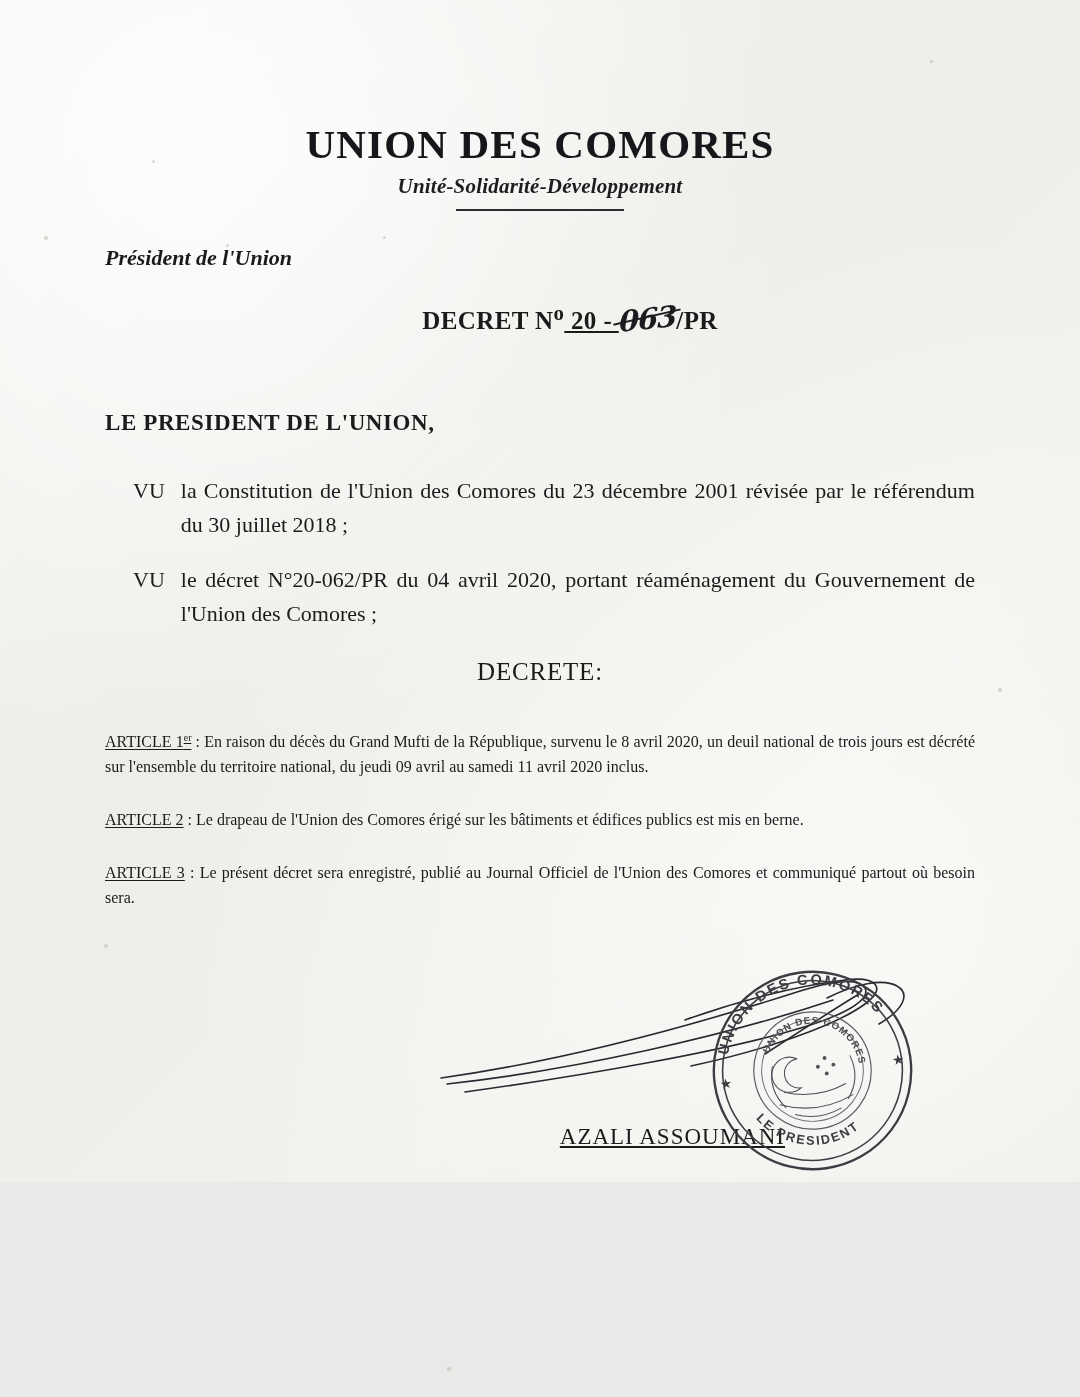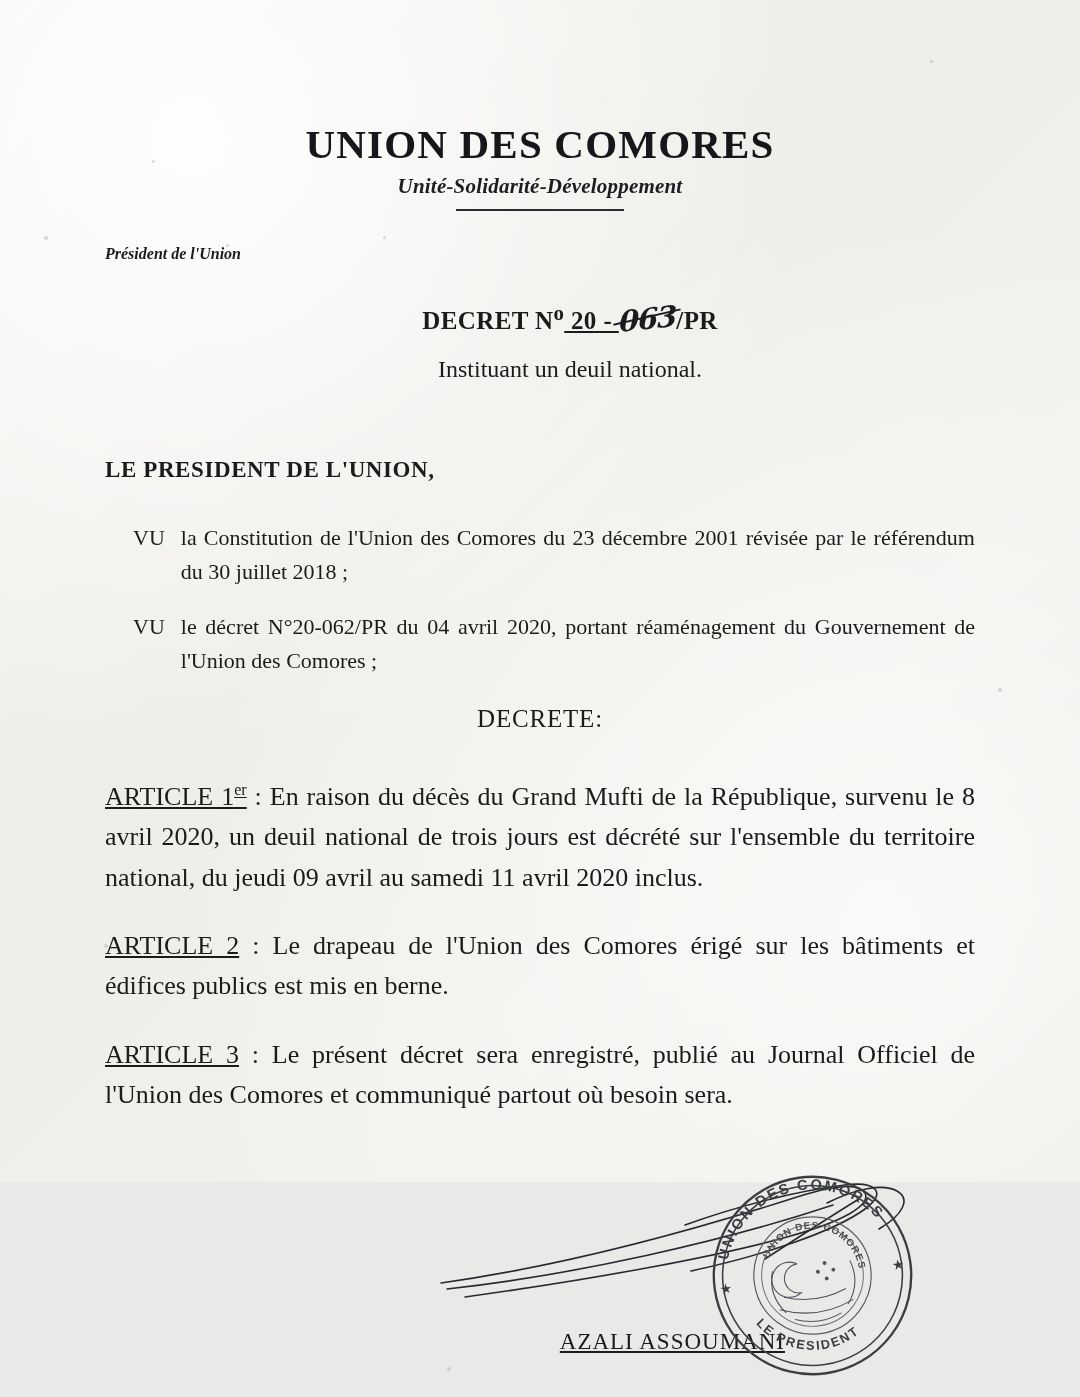--- a/index.html
+++ b/index.html
@@ -64,21 +64,21 @@
     position: relative;
     margin-top: 34px;
     height: 40px;
   }
   .president-label {
     position: absolute;
     left: 0;
     top: 0;
     font-style: italic;
     font-weight: bold;
-    font-size: 16px;
+    font-size: 22px;
   }
   .place-date {
     text-align: center;
     font-size: 22px;
     margin-left: 60px;
   }
   .stamp-date {
     font-family: "DejaVu Sans Mono", monospace;
     font-weight: bold;
     font-size: 21px;
@@ -158,21 +158,21 @@
     font-weight: normal;
     font-size: 25px;
     letter-spacing: .8px;
     margin-top: 28px;
   }
 
   .articles {
     margin-top: 44px;
   }
   .article {
-    font-size: 26px;
+    font-size: 16px;
     line-height: 1.55;
     text-align: justify;
     margin-bottom: 28px;
   }
   .art-label {
     text-decoration: underline;
     text-underline-offset: 2px;
   }
   .art-label sup {
     font-size: .62em;
@@ -251,21 +251,20 @@
   </div>
 
   <div class="row-president">
     <div class="president-label">Président de l'Union</div>
   </div>
 
   <div class="decret-line">
     <span>DECRET N</span><sup>o</sup><span class="num-underline"> 20 - </span><span class="handwritten">063</span><span>/PR</span>
   </div>
 
-  <div class="subtitle">Instituant un deuil national.</div>
 
   <div class="section-heading">LE PRESIDENT DE L'UNION,</div>
 
   <div class="vu-list">
     <div class="vu-item">
       <div class="vu-key">VU</div>
       <div class="vu-text">la Constitution de l'Union des Comores du 23 décembre 2001 révisée par le référendum du 30 juillet 2018 ;</div>
     </div>
     <div class="vu-item">
       <div class="vu-key">VU</div>

